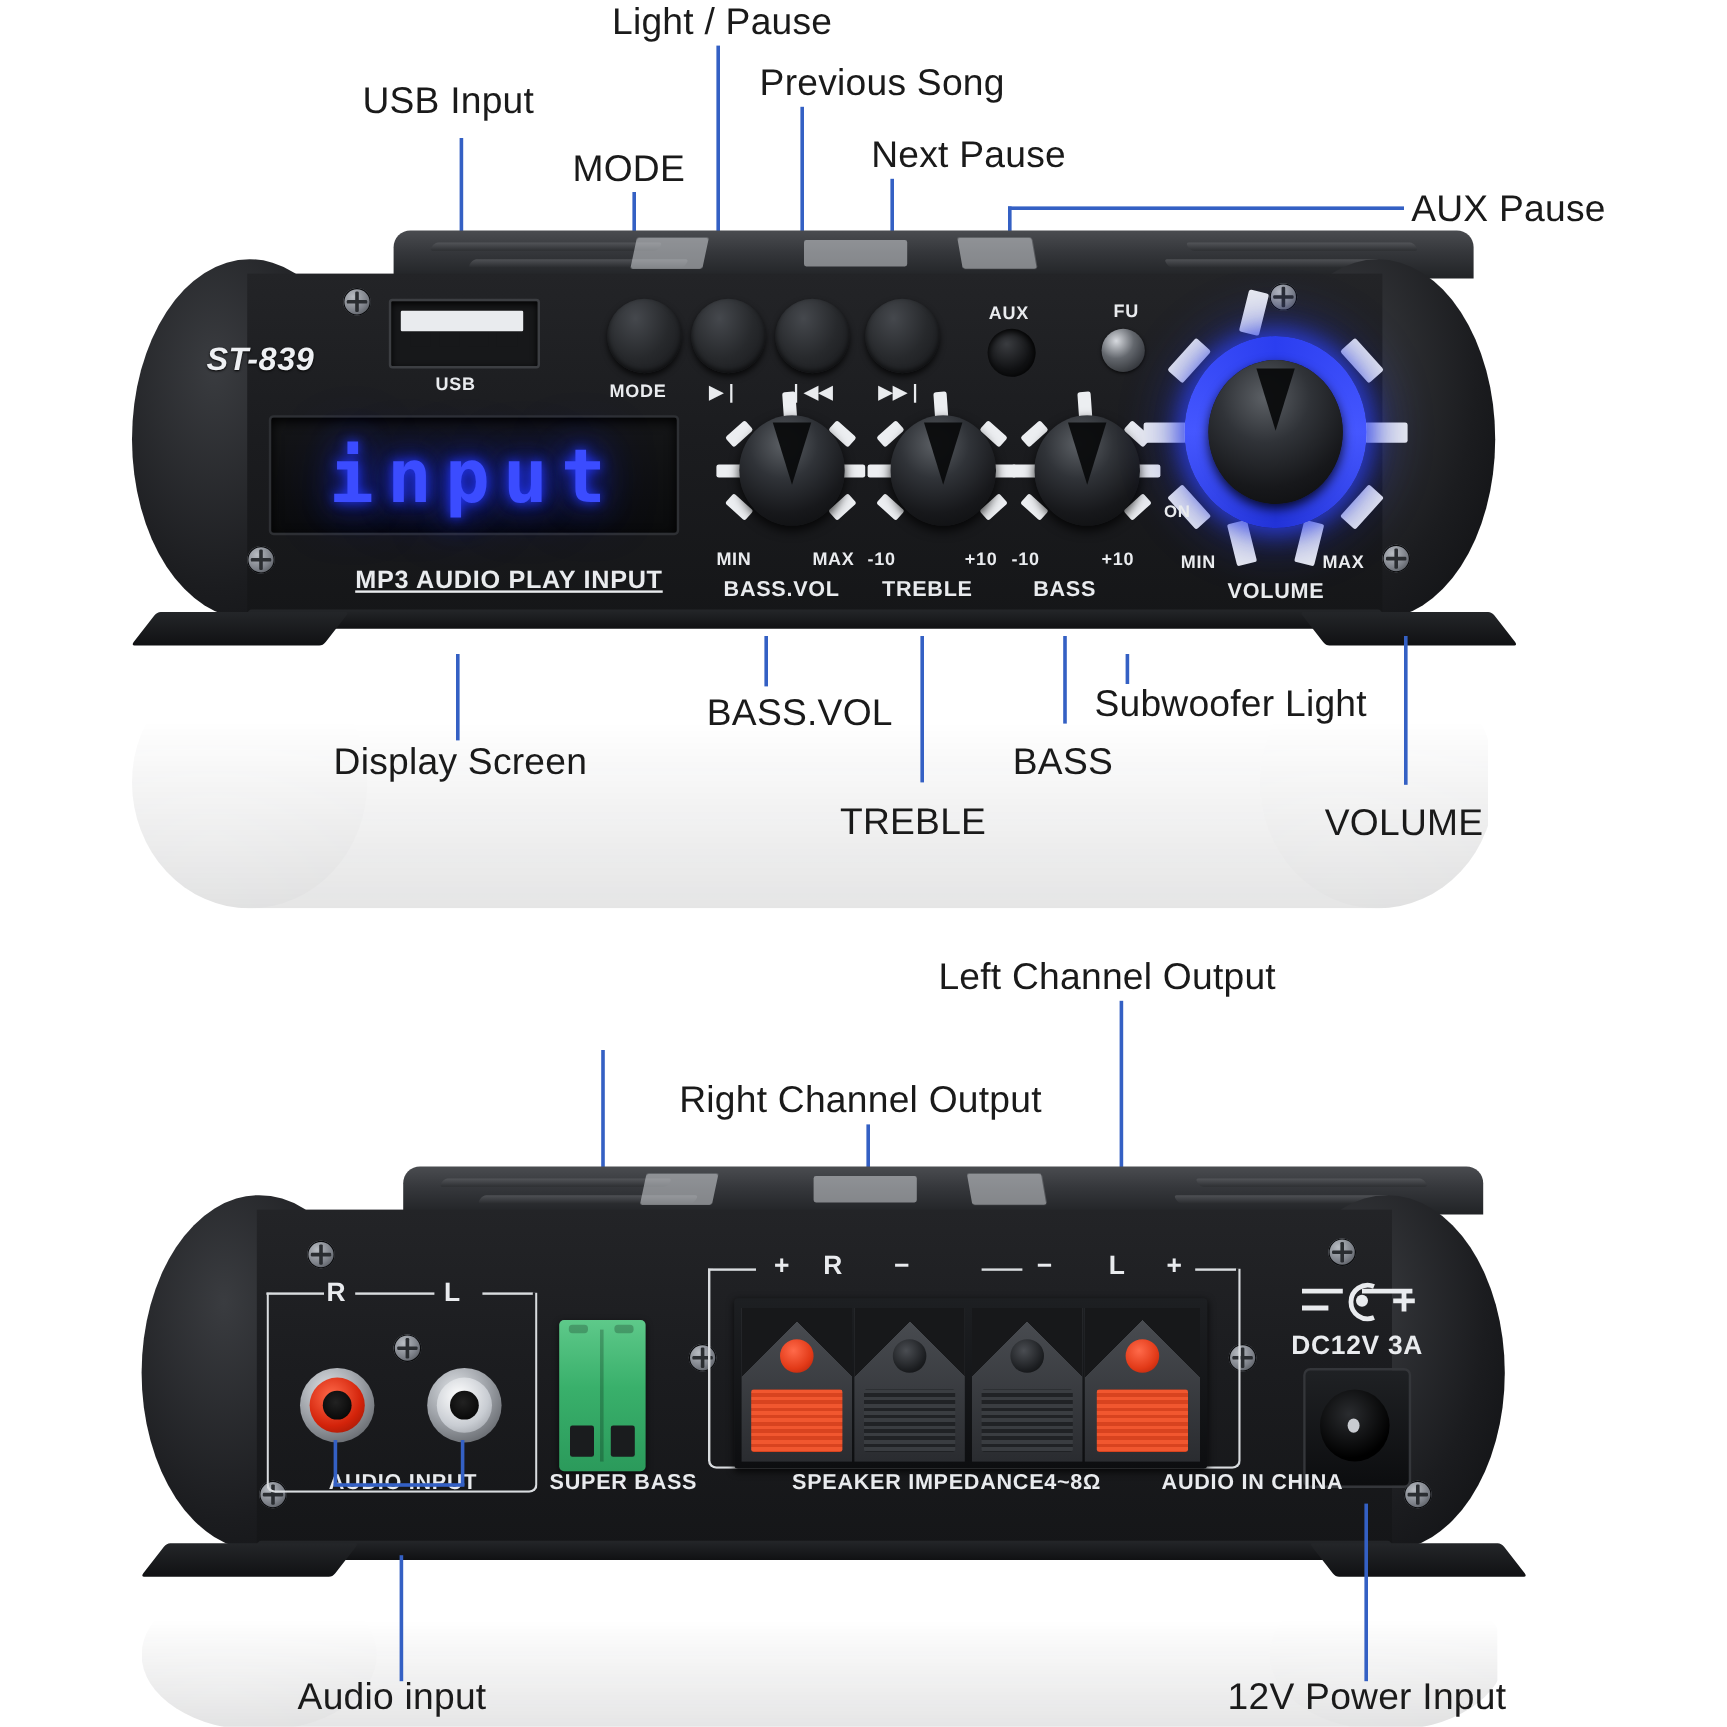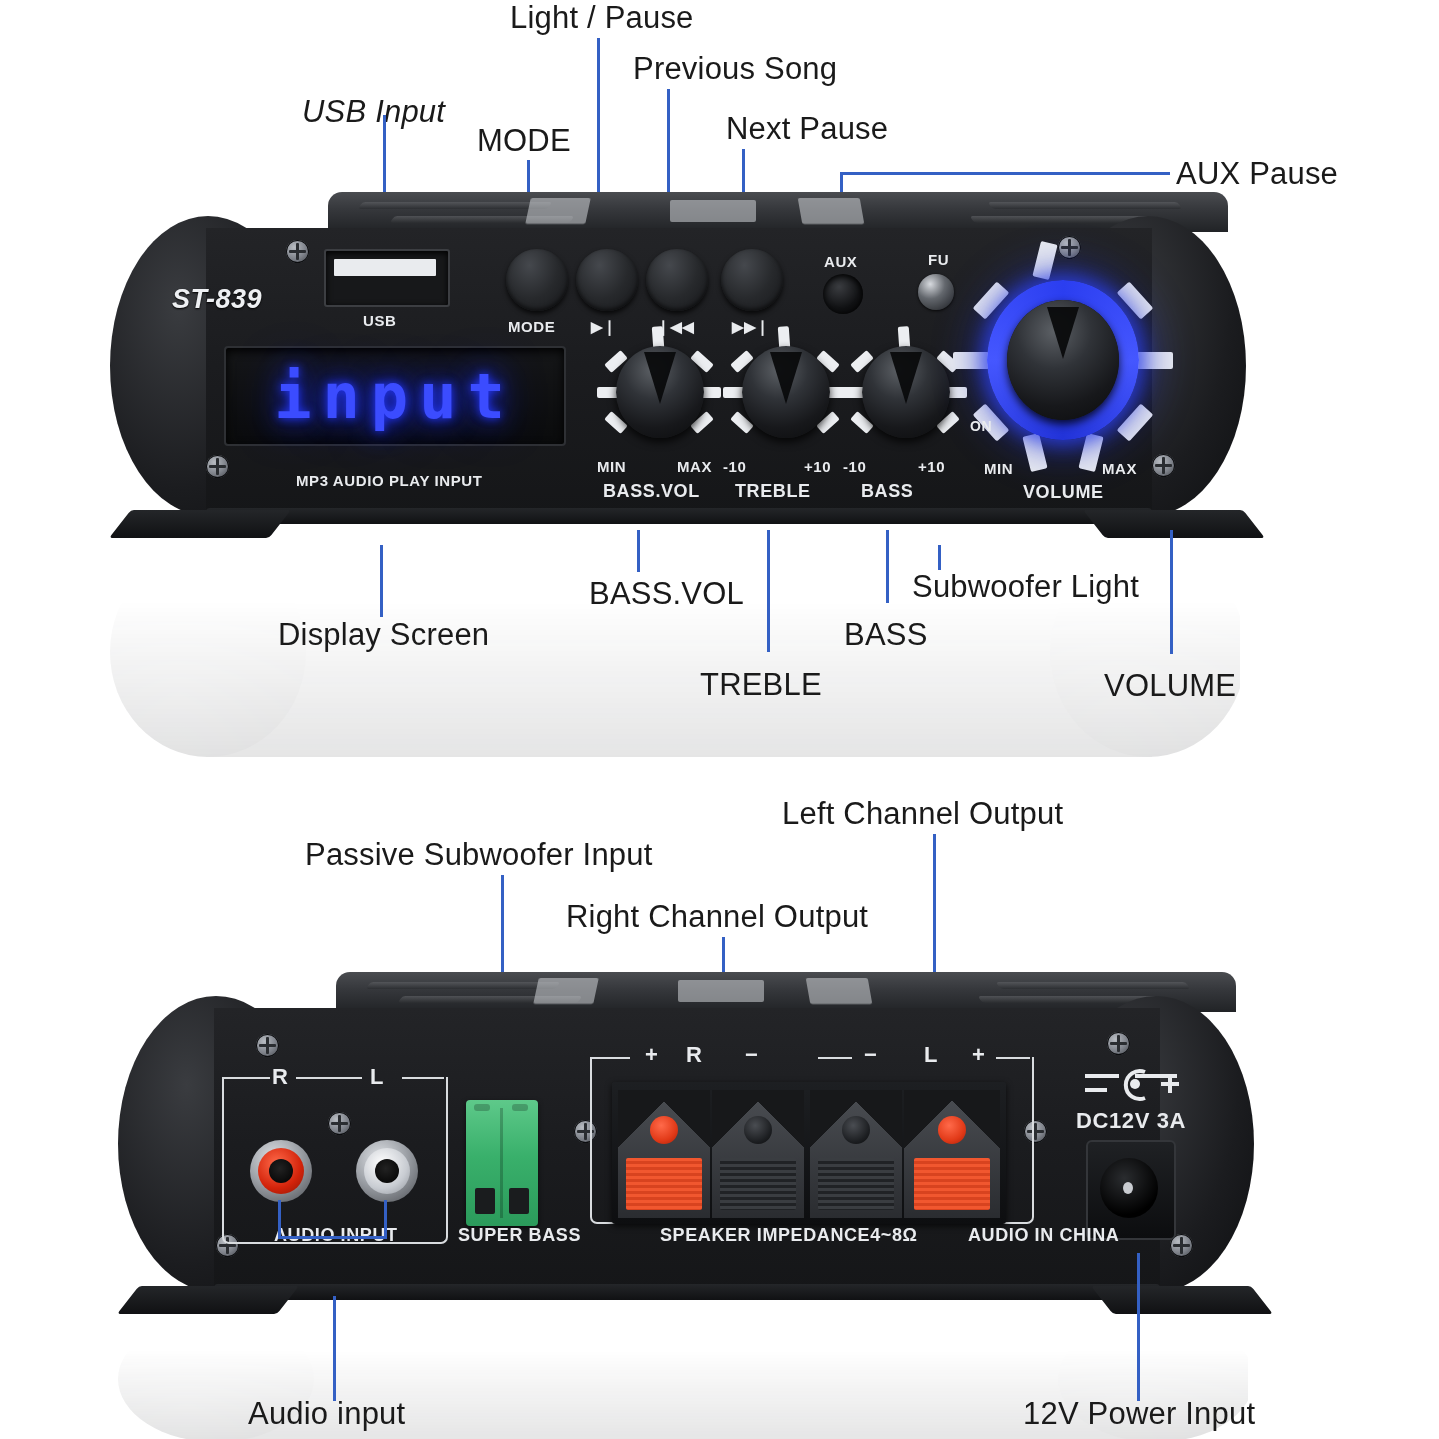--- a/index.html
+++ b/index.html
@@ -101,21 +101,21 @@
   
   .reflect{position:absolute;transform:scaleY(-1);opacity:.16;filter:blur(.6px);
      -webkit-mask-image:linear-gradient(180deg,rgba(0,0,0,.85),transparent 72%);
              mask-image:linear-gradient(180deg,rgba(0,0,0,.85),transparent 72%);}
 </style>
 </head>
 <body>
 
 <div class="stage">
 
-  <div class="lbl" style="left:302px;top:96px;font-style:italic;">USB Input</div>
+  <div class="lbl" style="left:302px;top:68px;">USB Input</div>
   <div class="lbl" style="left:477px;top:125px;">MODE</div>
   <div class="lbl" style="left:510px;top:2px;">Light / Pause</div>
   <div class="lbl" style="left:633px;top:53px;">Previous Song</div>
   <div class="lbl" style="left:726px;top:113px;">Next Pause</div>
   <div class="lbl" style="left:1176px;top:158px;">AUX Pause</div>
 
   <div class="lead v" style="left:383px;top:115px;height:152px;"></div>
   <div class="lead v" style="left:527px;top:160px;height:108px;"></div>
   <div class="lead v" style="left:597px;top:38px;height:240px;"></div>
   <div class="lead v" style="left:667px;top:89px;height:189px;"></div>
@@ -155,21 +155,21 @@
       <div class="usbpin" style="left:16px;top:26px;width:17px;height:12px;"></div>
       <div class="usbpin" style="left:40px;top:26px;width:17px;height:12px;"></div>
       <div class="usbpin" style="left:64px;top:26px;width:17px;height:12px;"></div>
       <div class="usbpin" style="left:88px;top:26px;width:17px;height:12px;"></div>
     </div>
     <div class="silk" style="left:253px;top:120px;">USB</div>
 
     <div class="display" style="left:114px;top:154px;width:338px;height:96px;">
       <span class="segtxt">input</span>
     </div>
-    <div class="silk" style="left:186px;top:280px;font-size:15px;">MP3 AUDIO PLAY INPUT</div>
+    <div class="silk" style="left:186px;top:280px;font-size:21px;text-decoration:underline;">MP3 AUDIO PLAY INPUT</div>
 
     <div class="btn" style="left:396px;top:57px;width:62px;height:62px;"></div>
     <div class="silk" style="left:398px;top:126px;">MODE</div>
 
     <div class="btn" style="left:466px;top:57px;width:62px;height:62px;"></div>
     <div class="silk" style="left:481px;top:126px;">▶❘</div>
 
     <div class="btn" style="left:536px;top:57px;width:62px;height:62px;"></div>
     <div class="silk" style="left:547px;top:126px;">❘◀◀</div>
 
@@ -263,21 +263,20 @@
 
   <div class="lead v" style="left:886px;top:530px;height:73px;"></div>
   <div class="lbl" style="left:844px;top:619px;">BASS</div>
 
   <div class="lead v" style="left:938px;top:545px;height:25px;"></div>
   <div class="lbl" style="left:912px;top:571px;">Subwoofer Light</div>
 
   <div class="lead v" style="left:1170px;top:530px;height:124px;"></div>
   <div class="lbl" style="left:1104px;top:670px;">VOLUME</div>
 
-  <div class="lbl" style="left:305px;top:839px;">Passive Subwoofer Input</div>
   <div class="lbl" style="left:782px;top:798px;">Left Channel Output</div>
   <div class="lbl" style="left:566px;top:901px;">Right Channel Output</div>
 
   <div class="lead v" style="left:501px;top:875px;height:255px;"></div>
   <div class="lead v" style="left:722px;top:937px;height:194px;"></div>
   <div class="lead v" style="left:933px;top:834px;height:296px;"></div>
 
   <div class="unit" style="left:118px;top:972px;width:1130px;height:340px;">
 
     <div class="topedge" style="left:218px;top:0px;width:900px;height:40px;"></div>

